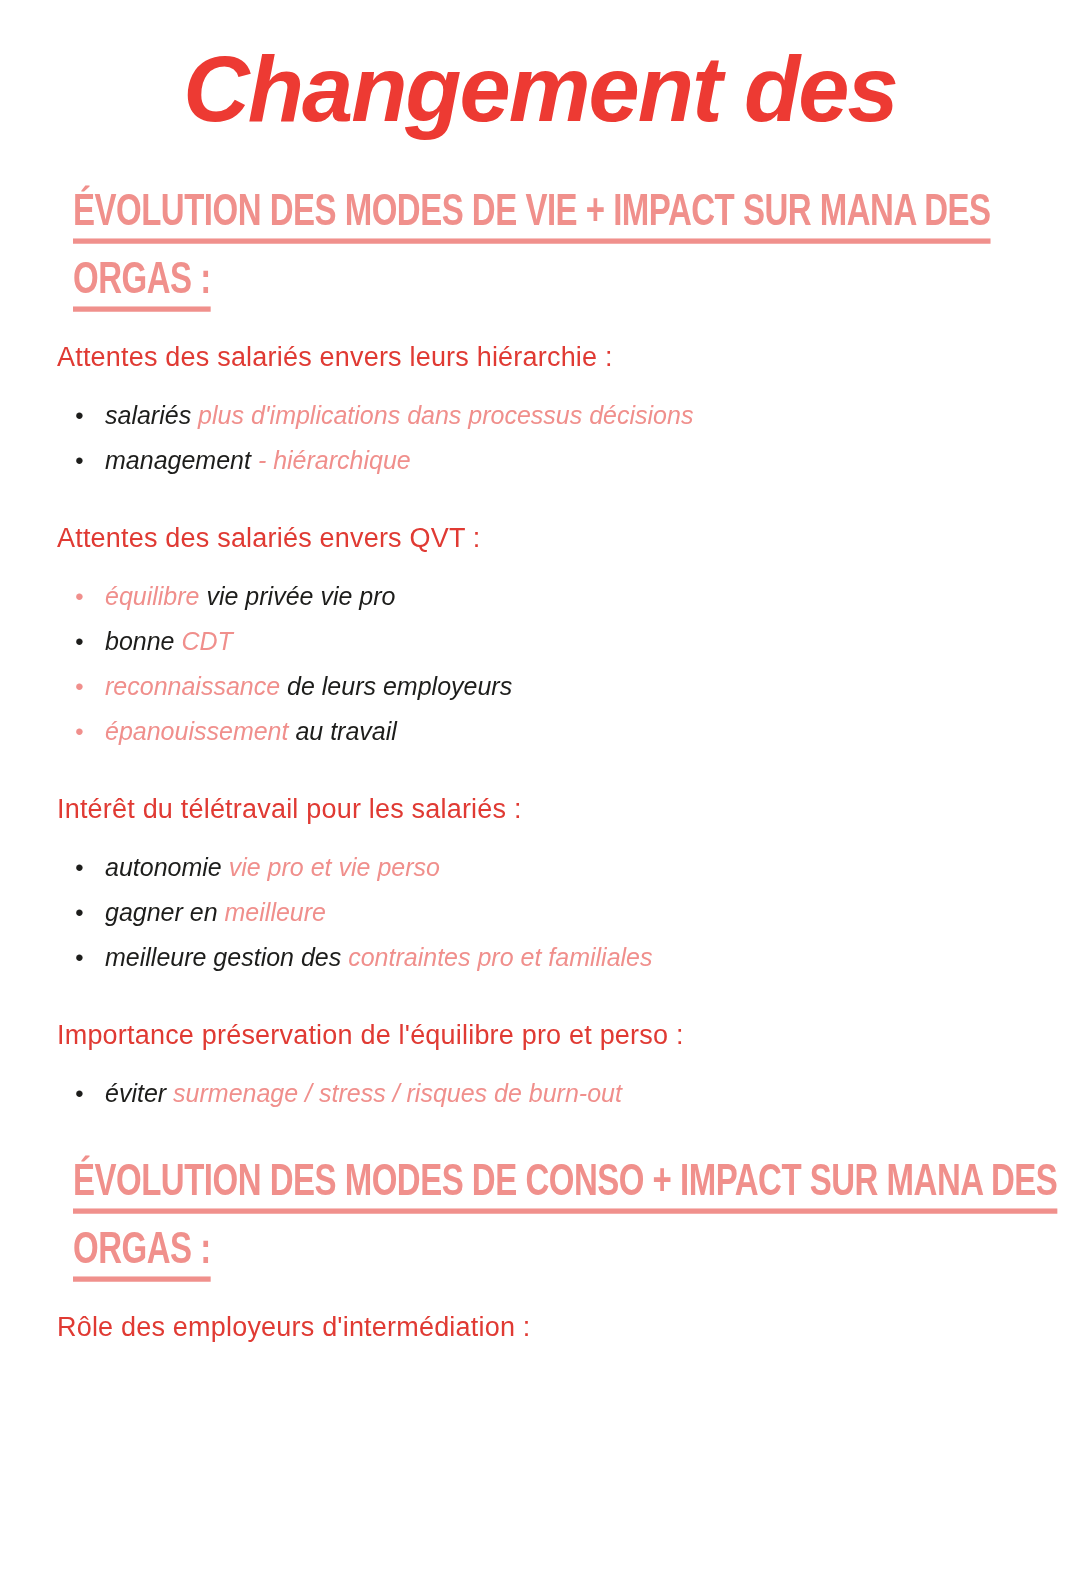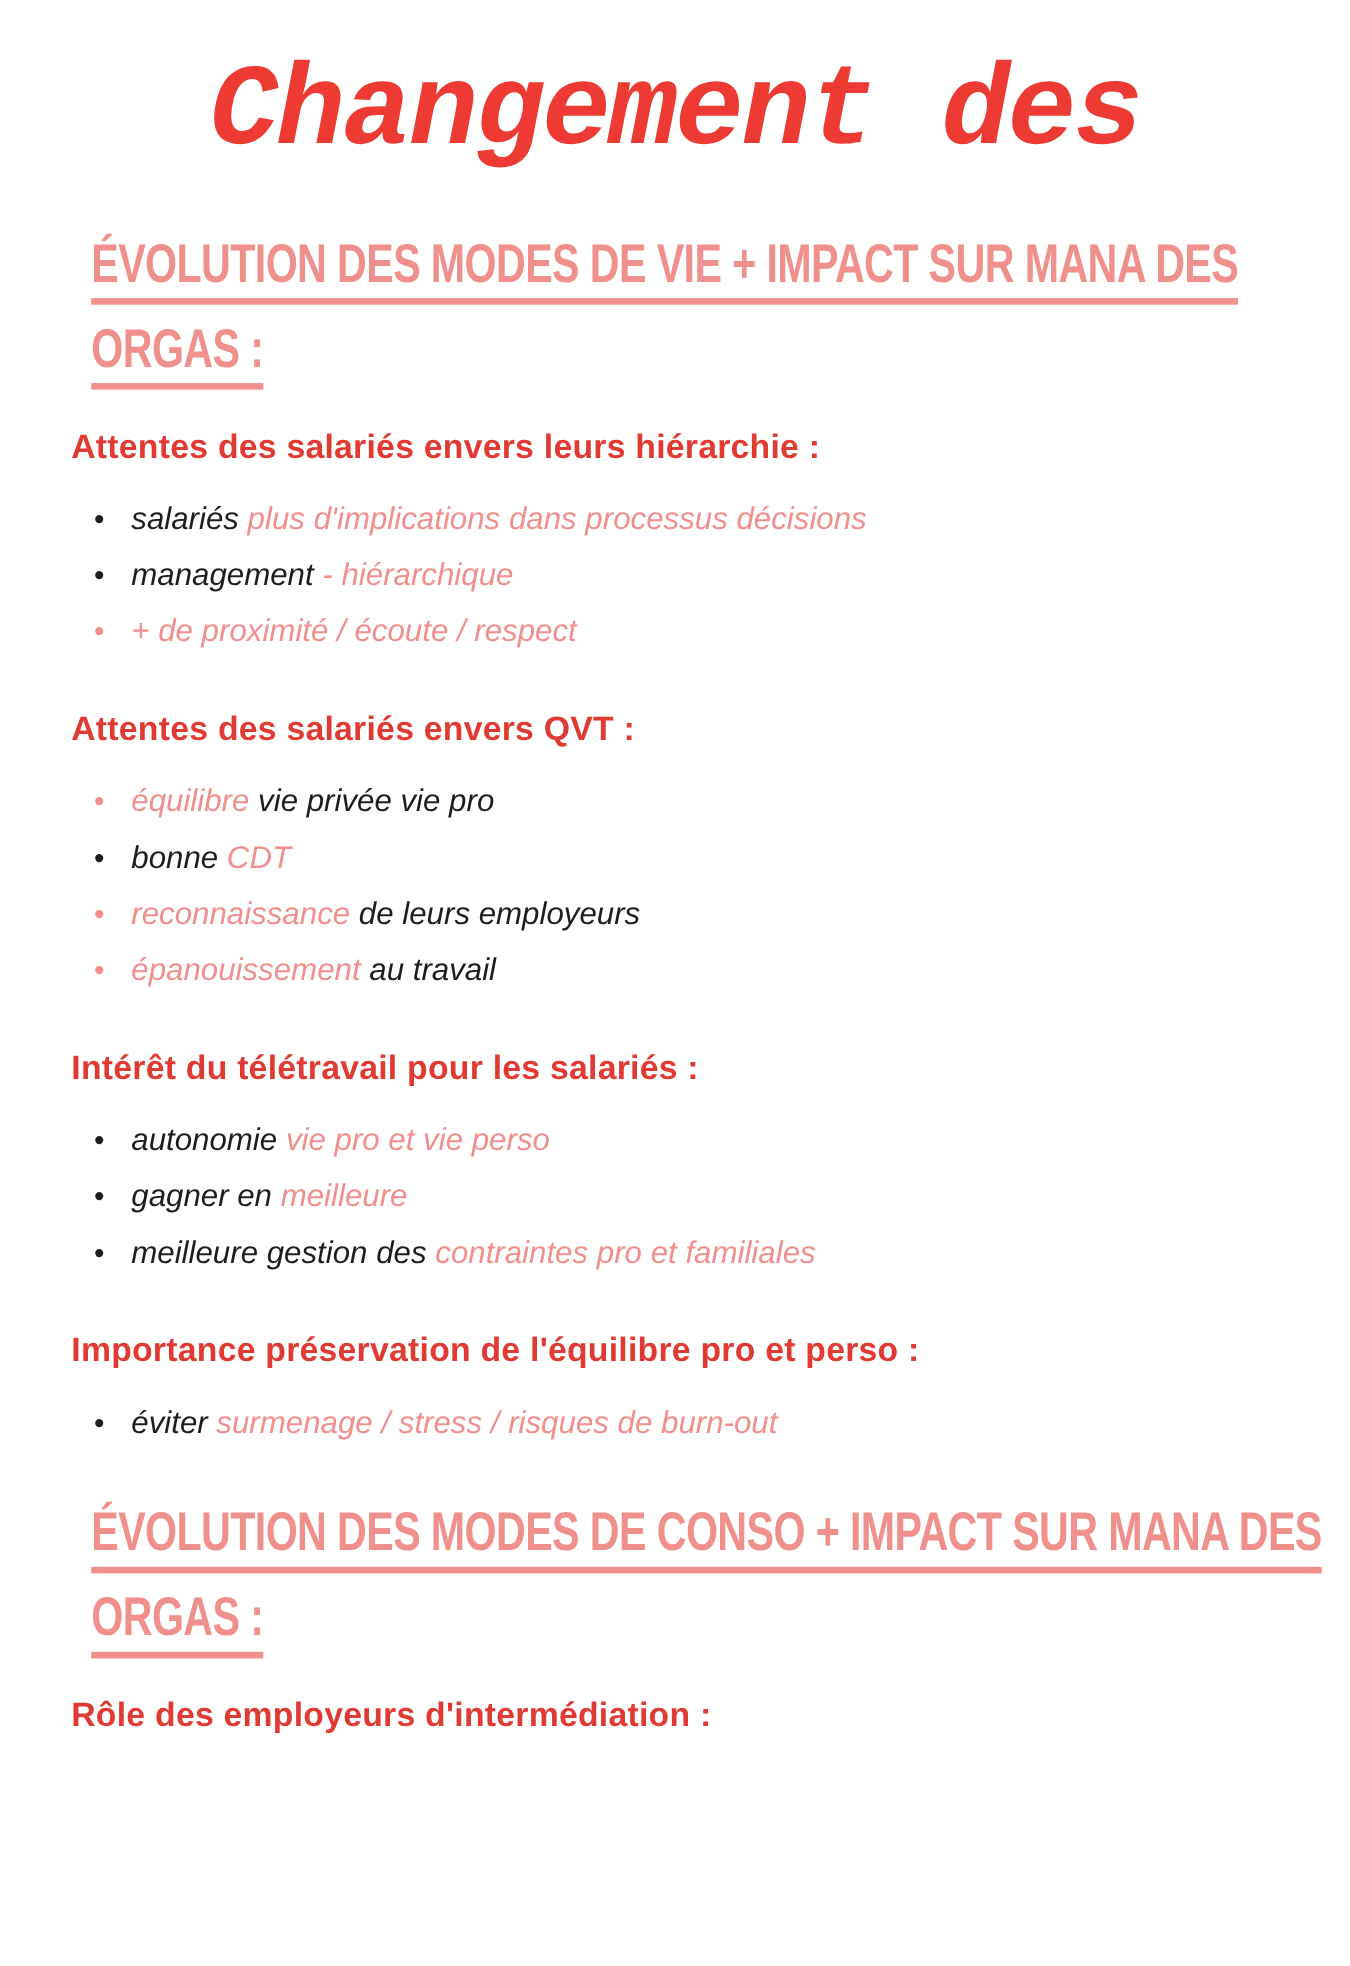--- a/index.html
+++ b/index.html
@@ -8,21 +8,21 @@
     font-family: "Liberation Sans", sans-serif;
     overflow: hidden;
   }
   .page { box-sizing: border-box; width: 1080px; min-height: 1573px; padding: 42px 57px 40px; background: #ffffff; }
 
   
   .title {
     margin: 0 0 0 0;
     text-align: center;
     color: var(--title-red, #ed3a33);
-    font-family: Liberation Mono, monospace;
+    font-family: Liberation Sans, sans-serif;
     font-style: italic;
     font-weight: bold;
     font-size: 92px;
     line-height: 1.04;
     letter-spacing: -2px;
   }
   .title-line { display: block; }
 
   
   .section-heading { margin: 58px 0 0 16px; }
@@ -42,21 +42,21 @@
     text-underline-offset: 10px;
     text-decoration-color: var(--heading-pink, #f0908c);
     white-space: nowrap;
   }
 
   
   .sub-heading {
     margin: 40px 0 0 0;
     color: var(--subheading-red, #e03a33);
     font-size: 27px;
-    font-weight: bold;
+    font-weight: normal;
     letter-spacing: 0.2px;
   }
 
   
   .bullets { list-style: none; margin: 20px 0 0 0; padding: 0 0 0 18px; font-style: italic; }
   .bullets li {
     display: flex;
     align-items: baseline;
     font-size: 25px;
     line-height: 1.8;
@@ -88,23 +88,20 @@
       <span class="heading-line-wrap"><span class="heading-line">ORGAS :</span></span>
     </h2>
 
     <h3 class="sub-heading">Attentes des salariés envers leurs hiérarchie :</h3>
     <ul class="bullets">
       <li class="b-black">
         <span><span class="seg black">salariés </span><span class="seg pink">plus d'implications dans processus décisions</span></span>
       </li>
       <li class="b-black">
         <span><span class="seg black">management </span><span class="seg pink">- hiérarchique</span></span>
-      </li>
-      <li class="b-pink">
-        <span><span class="seg pink">+ de proximité / écoute / respect</span></span>
       </li>
     </ul>
 
     <h3 class="sub-heading">Attentes des salariés envers QVT :</h3>
     <ul class="bullets">
       <li class="b-pink">
         <span><span class="seg pink">équilibre </span><span class="seg black">vie privée vie pro</span></span>
       </li>
       <li class="b-black">
         <span><span class="seg black">bonne </span><span class="seg pink">CDT</span></span>

